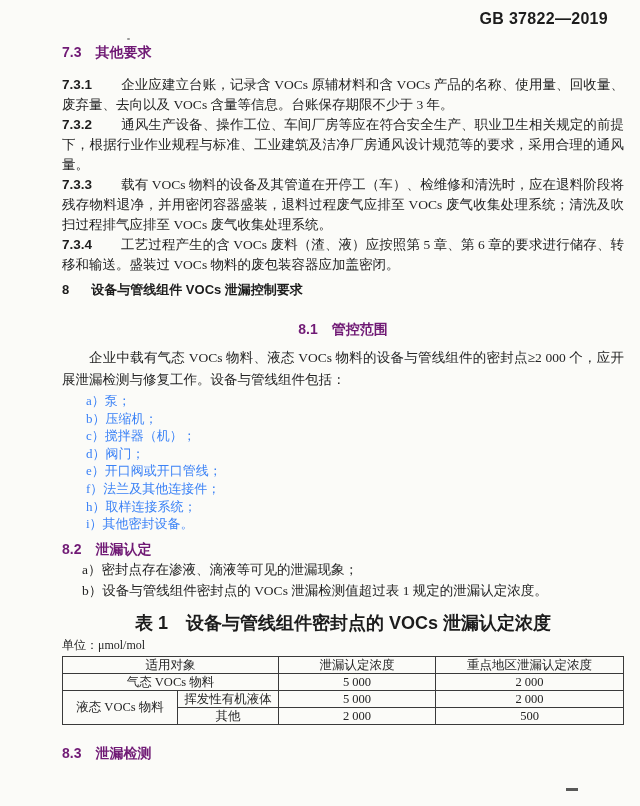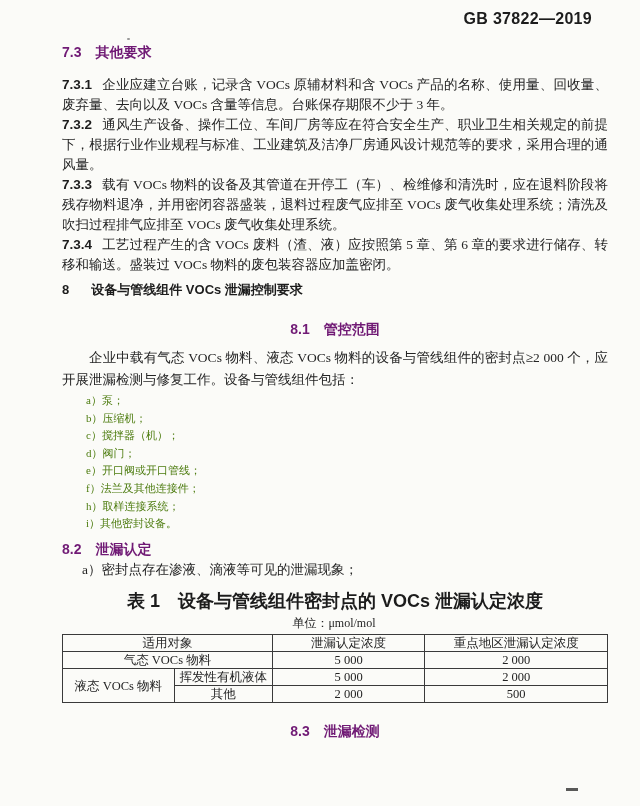--- a/index.html
+++ b/index.html
@@ -5,21 +5,21 @@
   * { margin:0; padding:0; box-sizing:border-box; }
   html,body { width:640px; height:806px; overflow:hidden; }
   body {
     background:#fbfbf8;
     color:#222;
     font-family:"Liberation Serif", serif;
   }
   .page {
     position:relative;
     width:640px; height:806px;
-    padding:10px 32px 0 62px;
+    padding:10px 16px 0 62px;
   }
   
   .std-header {
     text-align:right;
     font-family:"Liberation Sans", sans-serif;
     font-weight:bold;
     font-size:16px;
     letter-spacing:.3px;
     padding-right:16px;
     color:#1c1c1c;
@@ -36,69 +36,69 @@
     font-family:"Liberation Sans", sans-serif;
     font-weight:bold;
     font-size:13px;
     color:#1c1c1c;
   }
   .h-main .num { margin-right:22px; }
   .mt-73 { margin-top:16px; }
   .mt-8  { margin-top:6px; }
   .mt-81 { margin-top:22px;text-align:center; }
   .mt-82 { margin-top:8px; }
-  .mt-83 { margin-top:20px;text-align:center; }
+  .mt-83 { margin-top:20px; }
   
   .clauses { margin-top:13px; }
   .clause {
     font-size:13.5px;
     line-height:20px;
     text-align:justify;
     color:#242424;
   }
   .clause .cnum {
     font-family:"Liberation Sans", sans-serif;
     font-weight:bold;
-    margin-right:10px;
+    margin-right:29px;
     color:#1c1c1c;
   }
   .intro {
     margin-top:8px;
     font-size:13.5px;
     line-height:21.5px;
     text-align:justify;
     text-indent:2em;
     color:#242424;
   }
   
   .list-tight { margin-top:2px; }
   .list-tight .li {
-    font-size:11px;
+    font-size:13px;
     line-height:17.6px;
     padding-left:24px;
-    color:#4d7c0f;
+    color:#3b82f6;
   }
   .list-wide .li {
     font-size:13.5px;
     line-height:21.5px;
     padding-left:20px;
     color:#242424;
   }
   
   .tbl-caption {
     margin-top:9px;
     text-align:center;
     font-family:"Liberation Sans", sans-serif;
     font-weight:bold;
     font-size:18px;
     color:#1c1c1c;
   }
   .tbl-unit {
     margin-top:2px;
-    text-align:center;
+    text-align:left;
     font-size:12px;
     padding-right:2px;
     color:#242424;
   }
   table.t1 {
     width:100%;
     margin-top:2px;
     border-collapse:collapse;
     border:1.6px solid #2e2e2e;
     font-size:12.5px;
@@ -162,20 +162,21 @@
     <div class="li">i）其他密封设备。</div>
   </div>
 
   <div class="h-sub mt-82">
     <span class="num">8.2</span><span>泄漏认定</span>
   </div>
 
 
   <div class="list-wide">
     <div class="li">a）密封点存在渗液、滴液等可见的泄漏现象；</div>
+    <div class="li">b）设备与管线组件密封点的 VOCs 泄漏检测值超过表 1 规定的泄漏认定浓度。</div>
   </div>
 
   <div class="tbl-caption">表 1　设备与管线组件密封点的 VOCs 泄漏认定浓度</div>
   <div class="tbl-unit">单位：μmol/mol</div>
 
   <table class="t1">
     <colgroup>
       <col style="width:20.5%">
         <col style="width:18%">
         <col style="width:28%">

